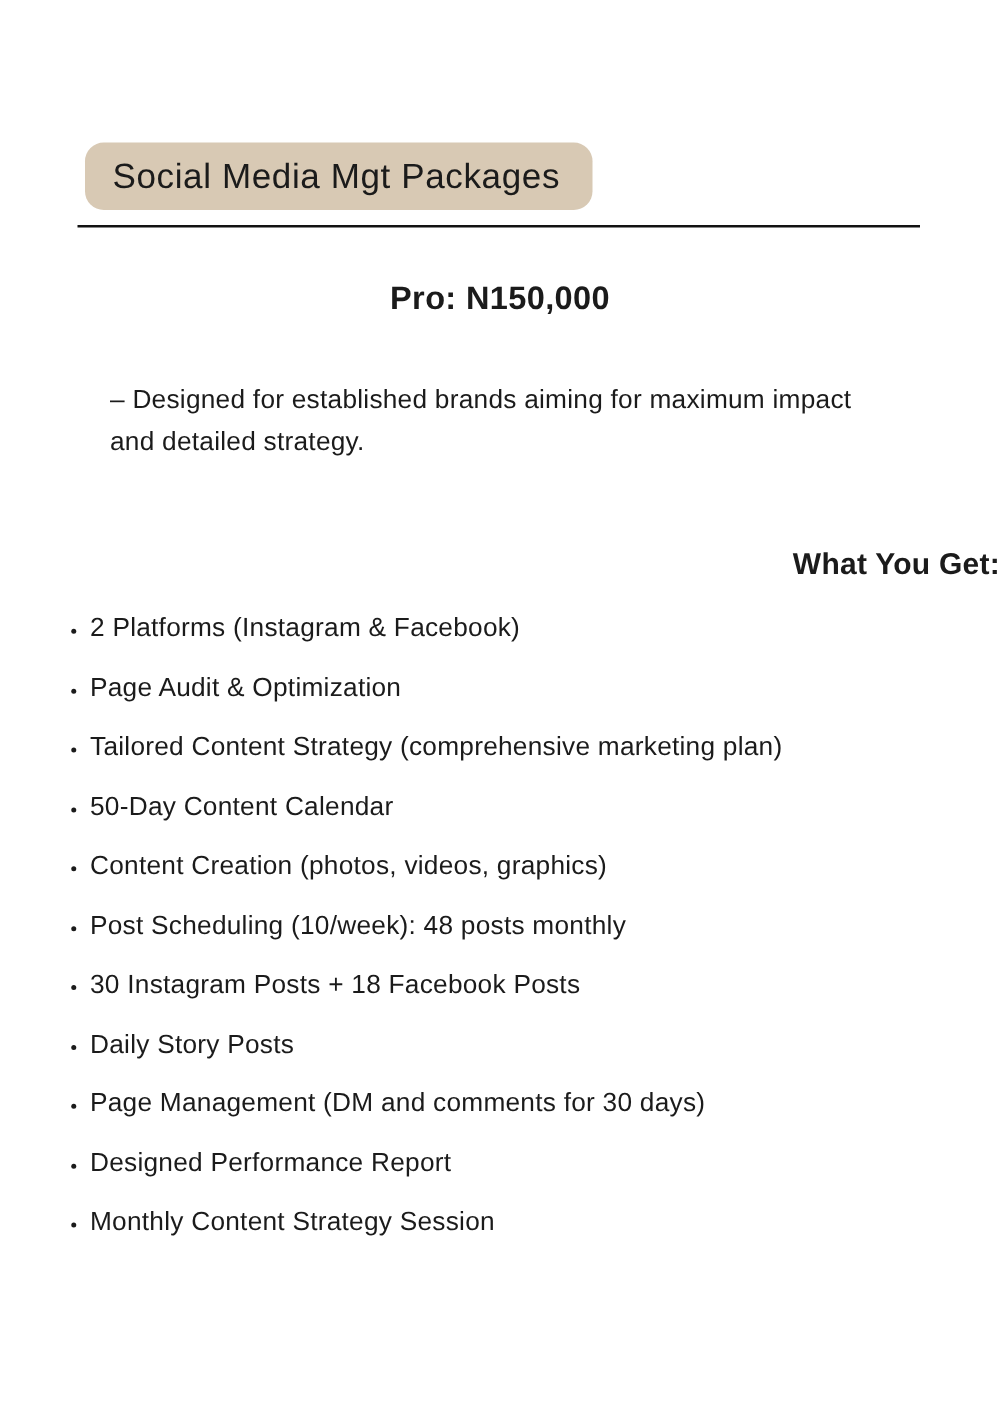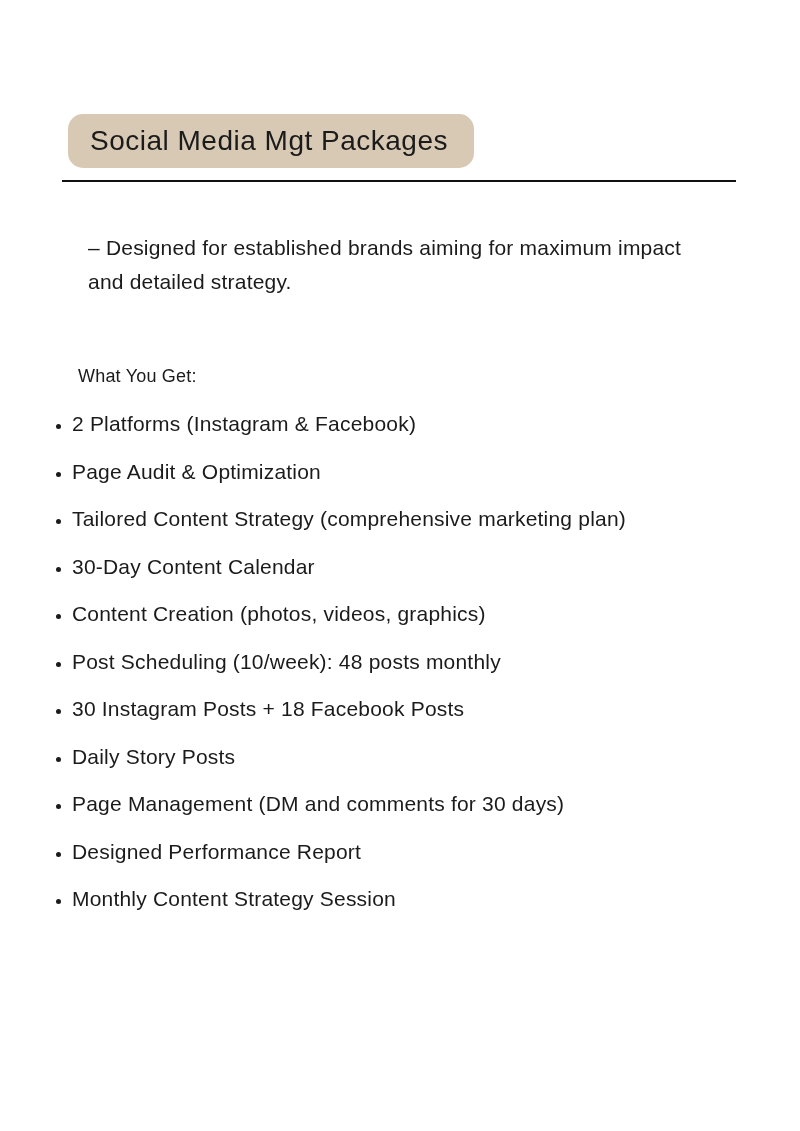--- a/index.html
+++ b/index.html
@@ -52,24 +52,25 @@
   .description {
     margin: 49px 64px 0 88px;
     max-width: 600px;
     font-size: 21px;
     line-height: 1.6;
     letter-spacing: 0.2px;
     color: var(--text);
   }
   .section-heading {
     margin: 68px 0 0 78px;
-    font-size: 18px;
-    font-weight: normal;
+    font-size: 24px;
+    font-weight: bold;
     letter-spacing: 0.2px;
     color: var(--text);
+    text-align: right;
   }
   .features-list {
     margin: 26px 0 0 0;
     padding-left: 72px;
     list-style: disc;
   }
   .features-list li {
     font-size: 21px;
     line-height: 22px;
     letter-spacing: 0.2px;
@@ -82,30 +83,31 @@
 </style>
 </head>
 <body>
 
 <div class="page">
 
   <div class="title-badge">Social Media Mgt Packages</div>
 
   <div class="divider"></div>
 
+  <h1 class="price-heading">Pro: N150,000</h1>
 
   <p class="description">– Designed for established brands aiming for maximum impact and detailed strategy.</p>
 
   <h2 class="section-heading">What You Get:</h2>
 
   <ul class="features-list">
       <li>2 Platforms (Instagram &amp; Facebook)</li>
       <li>Page Audit &amp; Optimization</li>
       <li>Tailored Content Strategy (comprehensive marketing plan)</li>
-      <li>30-Day Content Calendar</li>
+      <li>50-Day Content Calendar</li>
       <li>Content Creation (photos, videos, graphics)</li>
       <li>Post Scheduling (10/week): 48 posts monthly</li>
       <li>30 Instagram Posts + 18 Facebook Posts</li>
       <li>Daily Story Posts</li>
       <li>Page Management (DM and comments for 30 days)</li>
       <li>Designed Performance Report</li>
       <li>Monthly Content Strategy Session</li>
     </ul>
 
 </div>

